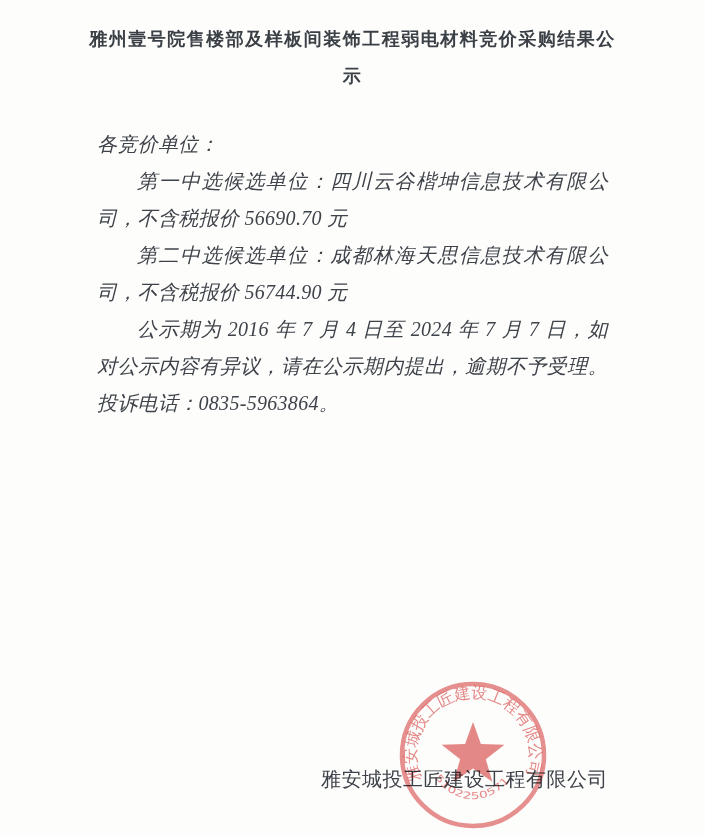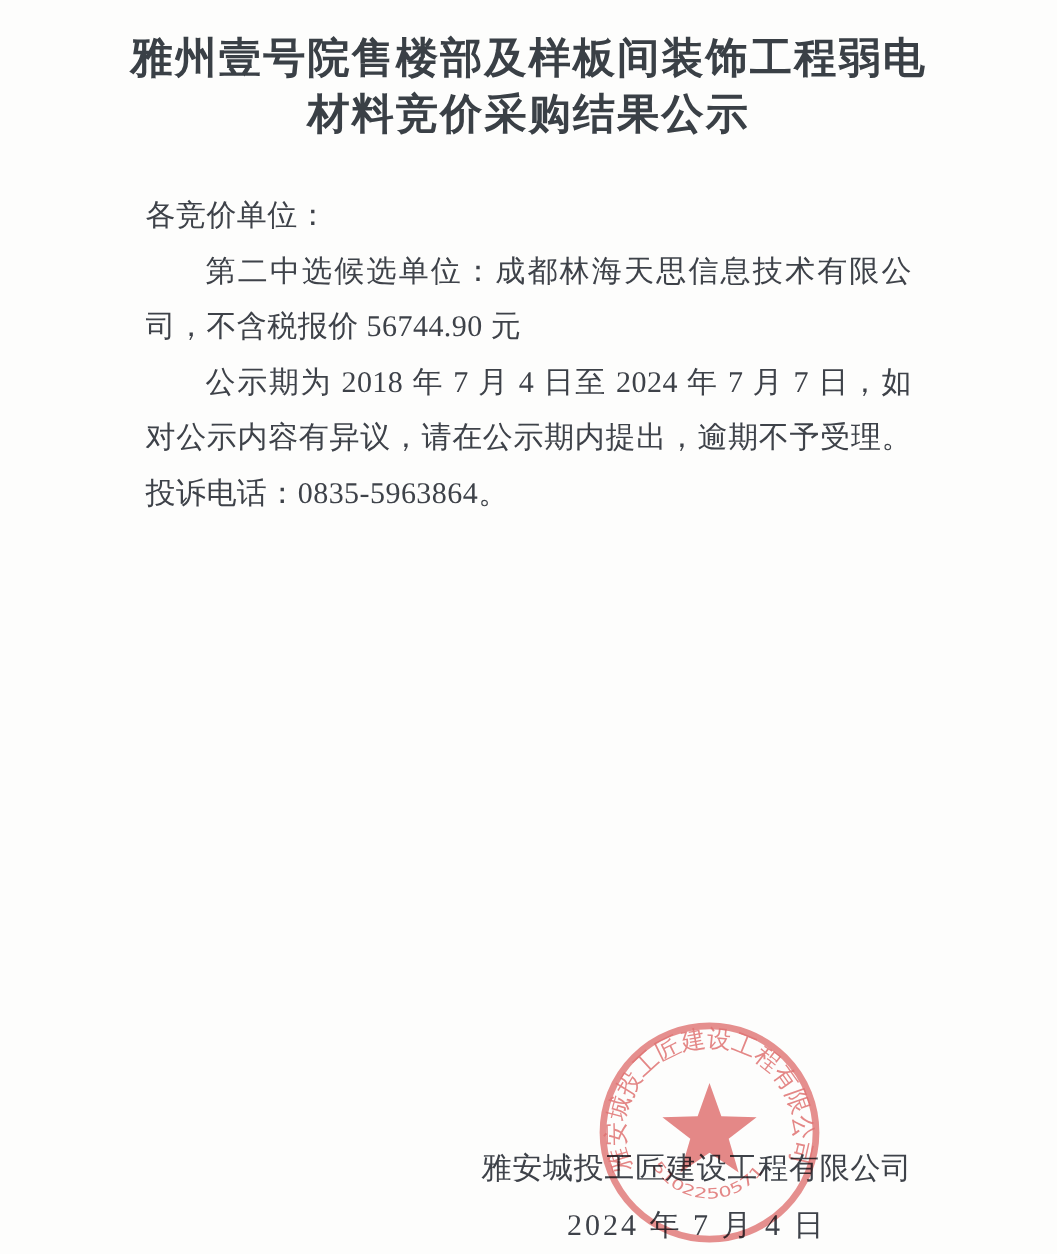--- a/index.html
+++ b/index.html
@@ -16,32 +16,33 @@
     font-family: "Liberation Serif", serif;
     color: #3e4249;
   }
   .doc-title {
     margin: 0 auto;
     padding-top: 20px;
     max-width: 540px;
     text-align: center;
     font-family: "DejaVu Sans", sans-serif;
     font-weight: bold;
-    font-size: 28px;
+    font-size: 18px;
     line-height: 37px;
     letter-spacing: 1.5px;
     color: #3a4046;
   }
   .doc-body {
     margin: 32px 97px 0 97px;
     width: 511px;
     font-size: 20px;
     line-height: 37px;
     text-align: justify;
     letter-spacing: 0.3px;
+    font-style: italic;
   }
   .doc-body p {
     margin: 0;
     text-indent: 2em;
   }
   .doc-body p.salutation {
     text-indent: 0;
   }
   .signature-block {
     position: absolute;
@@ -74,27 +75,27 @@
 </style>
 </head>
 <body>
 
 <div class="page">
 
   <h1 class="doc-title">雅州壹号院售楼部及样板间装饰工程弱电材料竞价采购结果公示</h1>
 
   <div class="doc-body">
     <p class="salutation">各竞价单位：</p>
+    <p>第一中选候选单位：四川云谷楷坤信息技术有限公司，不含税报价 56690.70 元</p>
     <p>第二中选候选单位：成都林海天思信息技术有限公司，不含税报价 56744.90 元</p>
-    <p>公示期为 2018 年 7 月 4 日至 2024 年 7 月 7 日，如对公示内容有异议，请在公示期内提出，逾期不予受理。投诉电话：0835-5963864。</p>
+    <p>公示期为 2016 年 7 月 4 日至 2024 年 7 月 7 日，如对公示内容有异议，请在公示期内提出，逾期不予受理。投诉电话：0835-5963864。</p>
   </div>
 
   <div class="signature-block">
     <div class="signature-company">雅安城投工匠建设工程有限公司</div>
-    <div class="signature-date">2024 年 7 月 4 日</div>
   </div>
 
   <svg class="seal" viewBox="0 0 156 156" xmlns="http://www.w3.org/2000/svg">
     <defs>
       <path id="sealTextArc" d="M 26.3 102.1 A 57 57 0 1 1 129.7 102.1" fill="none"></path>
       <path id="sealNumArc" d="M 39.9 100 A 44 44 0 0 0 116.1 100" fill="none"></path>
     </defs>
     <circle cx="78" cy="78" r="71" fill="none" stroke-width="4.5" opacity="0.8" stroke="#dd6060"></circle>
     <polygon points="78,45 85.9,67.1 109.4,67.8 90.8,82.2 97.4,104.7 78,91.5 58.6,104.7 65.2,82.2 46.6,67.8 70.1,67.1" opacity="0.85" fill="#dd6060"></polygon>
     <text font-size="16.5" opacity="0.85" fill="#dd6060">

